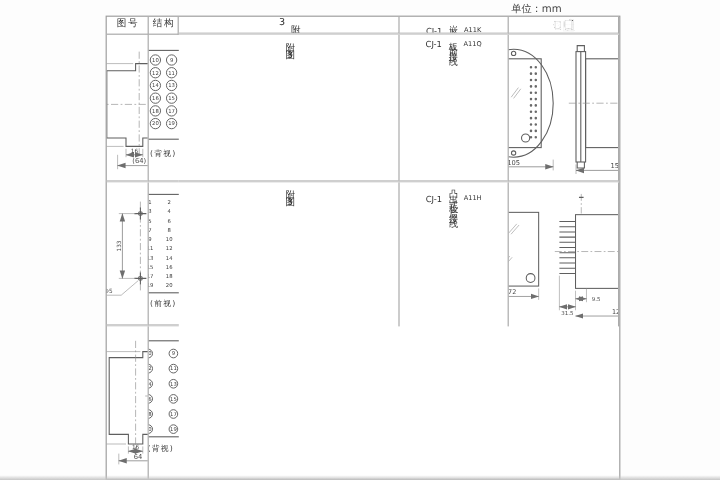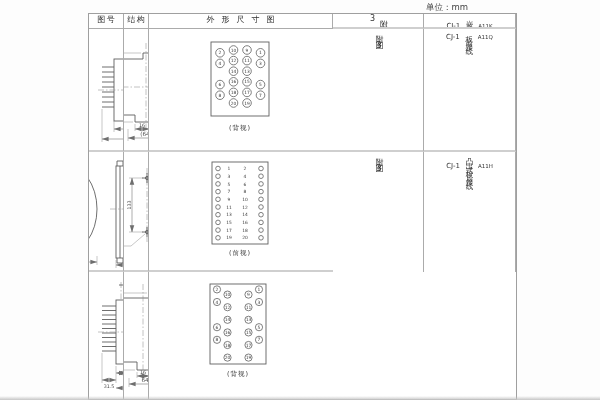--- a/index.html
+++ b/index.html
@@ -52,23 +52,20 @@
 
 <div class="unit">单位：mm</div>
 
 <div class="tbl">
 
   <div class="c hd">
       <span class="sp2">图号</span>
     </div>
   <div class="c hd">
       <span class="sp2">结构</span>
-    </div>
-  <div class="c hd">
-      <span class="sp">外形尺寸图</span>
     </div>
 
   <div class="c">
     <span class="vtext">附图3</span>
   </div>
   <div class="c">
     <div class="struct">
       <span class="ser">CJ-1</span>
       <span class="vtext">嵌入式后接线</span>
       <span class="code">A11K</span>

